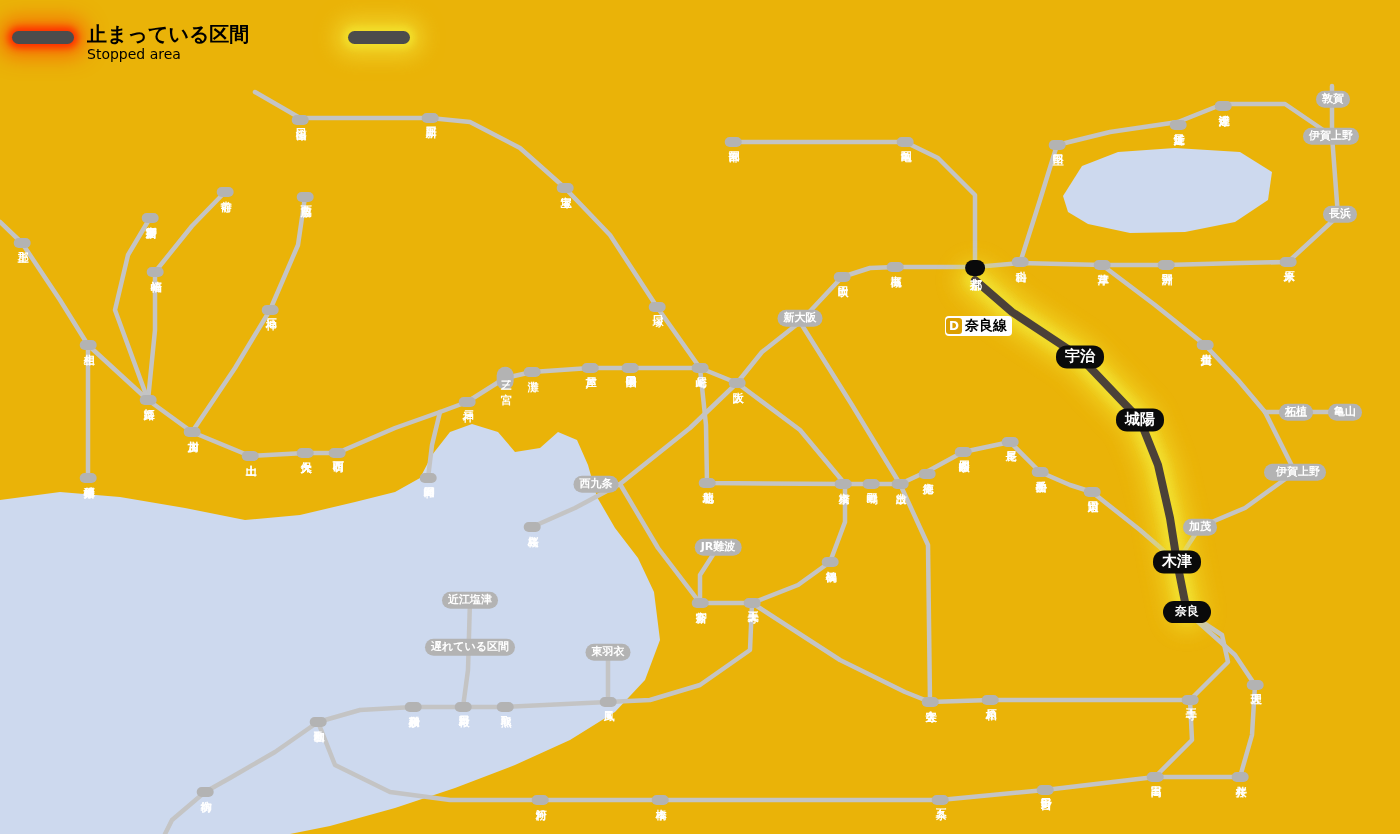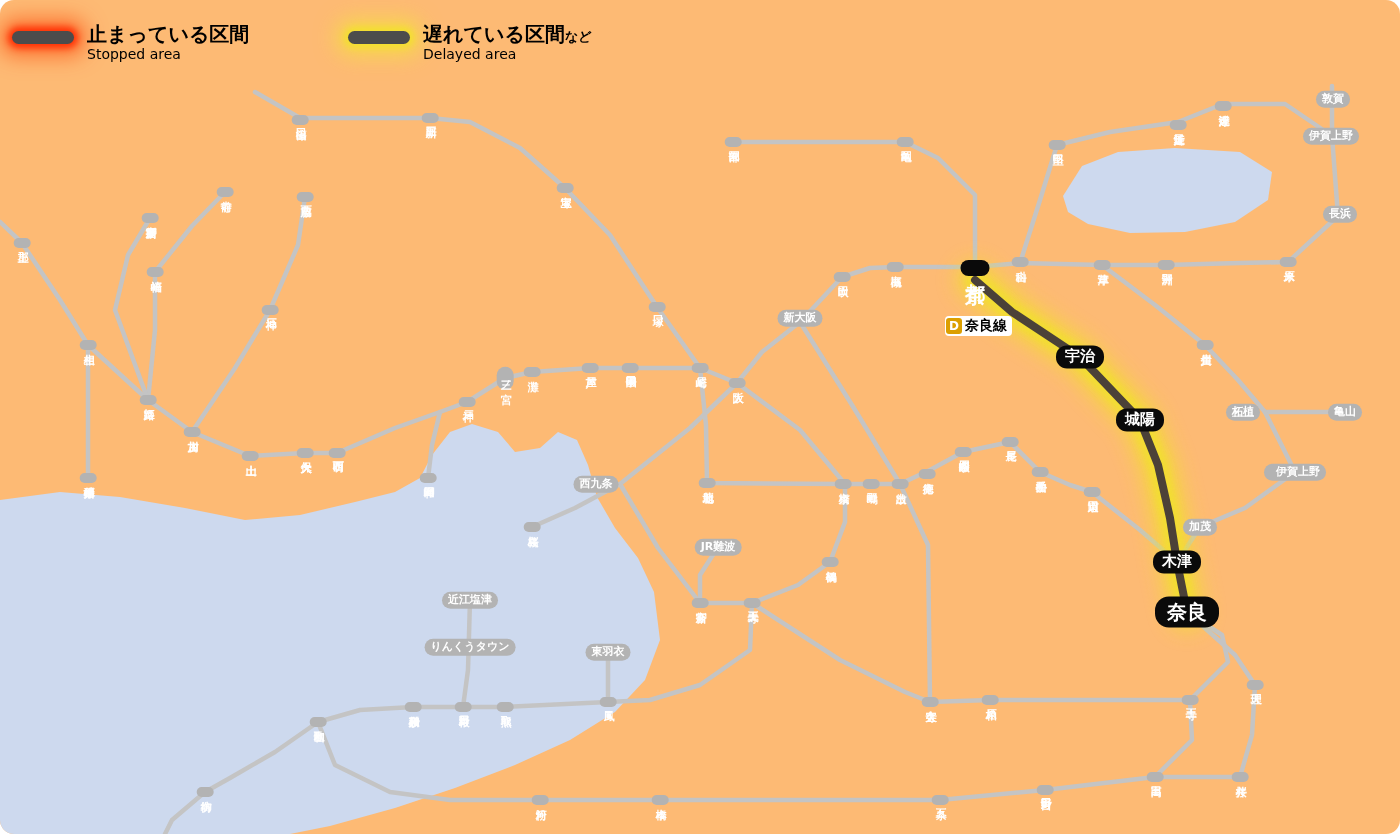--- a/index.html
+++ b/index.html
@@ -1,33 +1,33 @@
 <!DOCTYPE html>
 <html><head>
 <meta charset="utf-8">
 <style>
   html,body { margin:0; padding:0; background:#fff; }
   #canvas {
-    position:relative; width:1400px; height:834px; background:#fdba74;
-    overflow:hidden; font-family:"DejaVu Sans","Liberation Sans",sans-serif;border-radius:14px;
+    position:relative; width:1400px; height:834px; background:#eab308;
+    overflow:hidden; font-family:"DejaVu Sans","Liberation Sans",sans-serif;
   }
   #map-svg { position:absolute; left:0; top:0; }
 
   
   .station {
     position:absolute; transform:translate(-50%,-50%);
     background:#b3b3b3; color:#fff; font-weight:bold; font-size:11px;
     line-height:1.15; border-radius:9px; white-space:nowrap; z-index:3;
     text-align:center;
   }
   .station.h { padding:2px 6px; }
   .station.v { writing-mode:vertical-rl; text-orientation:upright; padding:5px 2px; }
   .station.black { background:#0a0a0a; font-size:15px; border-radius:11px; }
   .station.black.h { padding:3px 9px; }
-  .station.black.large { font-size:20px; border-radius:14px; }
+  .station.black.large { font-size:12px; border-radius:14px; }
   .station.black.large.h { padding:4px 12px; }
   .station.black.large.v { padding:8px 3px; }
 
   
   .legend-item { position:absolute; display:flex; gap:13px; z-index:5; }
   .glow-pill {
     width:62px; height:13px; border-radius:7px; background:#4c4c4c;
     margin-top:9px; flex:0 0 auto;
   }
   .glow-pill.stopped {
@@ -106,24 +106,20 @@
   <div class="legend-item" style="left:12px; top:22px">
     <span class="glow-pill stopped"></span>
     <div>
       <div class="legend-label"><span>止まっている区間</span><span class="suffix"></span></div>
       <div class="legend-sub">Stopped area</div>
     </div>
   </div>
 
   <div class="legend-item" style="left:348px; top:22px">
     <span class="glow-pill delayed"></span>
-    <div>
-      <div class="legend-label"><span>遅れている区間</span><span class="suffix">など</span></div>
-      <div class="legend-sub">Delayed area</div>
-    </div>
   </div>
 
   <div class="line-badge" style="left:945px; top:316px">
     <span class="badge-icon">D</span>
     <span class="badge-label">奈良線</span>
   </div>
 
 <div class="station v" style="left: 300px; top: 120px;">篠山口</div>
     <div class="station v" style="left: 430px; top: 118px;">新三田</div>
     <div class="station v" style="left: 225px; top: 192px;">寺前</div>
@@ -187,26 +183,26 @@
     <div class="station v" style="left: 1223px; top: 106px;">近江今津</div>
     <div class="station v" style="left: 1288px; top: 262px;">米原</div>
     <div class="station v" style="left: 1166px; top: 265px;">野洲</div>
     <div class="station v" style="left: 1102px; top: 265px;">草津</div>
     <div class="station v" style="left: 1020px; top: 262px;">山科</div>
     <div class="station v" style="left: 1205px; top: 345px;">貴生川</div>
     <div class="station h" style="left: 800px; top: 318px;">新大阪</div>
     <div class="station h" style="left: 596px; top: 484px;">西九条</div>
     <div class="station h" style="left: 718px; top: 547px;">JR難波</div>
     <div class="station h" style="left: 470px; top: 600px;">近江塩津</div>
-    <div class="station h" style="left: 470px; top: 647px;">りんくうタウン</div>
+    <div class="station h" style="left: 470px; top: 647px;">遅れている区間</div>
     <div class="station h" style="left: 608px; top: 652px;">東羽衣</div>
     <div class="station h" style="left: 1333px; top: 99px;">敦賀</div>
     <div class="station h" style="left: 1331px; top: 136px;">伊賀上野</div>
     <div class="station h" style="left: 1340px; top: 214px;">長浜</div>
-    <div class="station h" style="left: 1243px; top: 412px; text-decoration: underline;">柘植</div>
+    <div class="station h" style="left: 1296px; top: 412px; text-decoration: underline;">柘植</div>
     <div class="station h" style="left: 1345px; top: 412px;">亀山</div>
     <div class="station h" style="left: 1295px; top: 472px; padding-left: 12px;">伊賀上野</div>
     <div class="station h" style="left: 1200px; top: 527px;">加茂</div>
     <div class="station h black" style="left: 1080px; top: 357px;">宇治</div>
     <div class="station h black" style="left: 1140px; top: 420px;">城陽</div>
     <div class="station h black" style="left: 1177px; top: 562px;">木津</div>
     <div class="station v black large" style="left: 975px; top: 268px;">京都</div>
     <div class="station h black large" style="left: 1187px; top: 612px;">奈良</div>
   </div>
 

